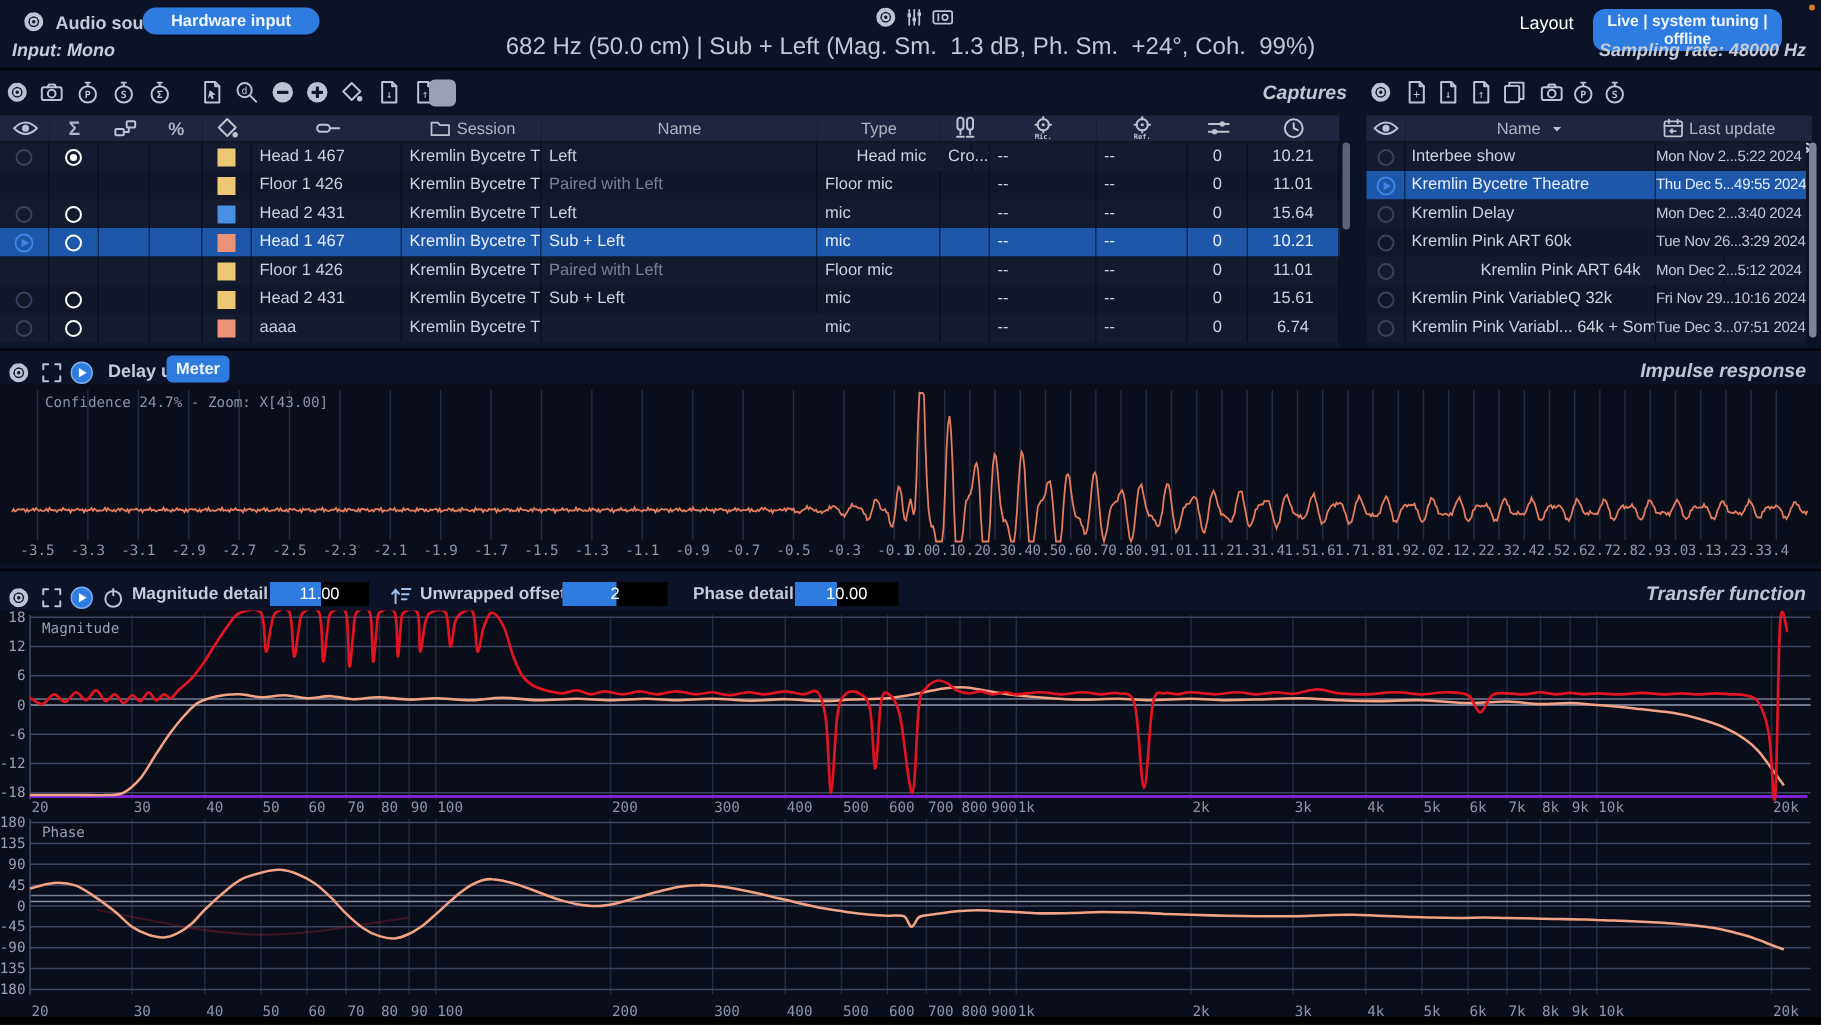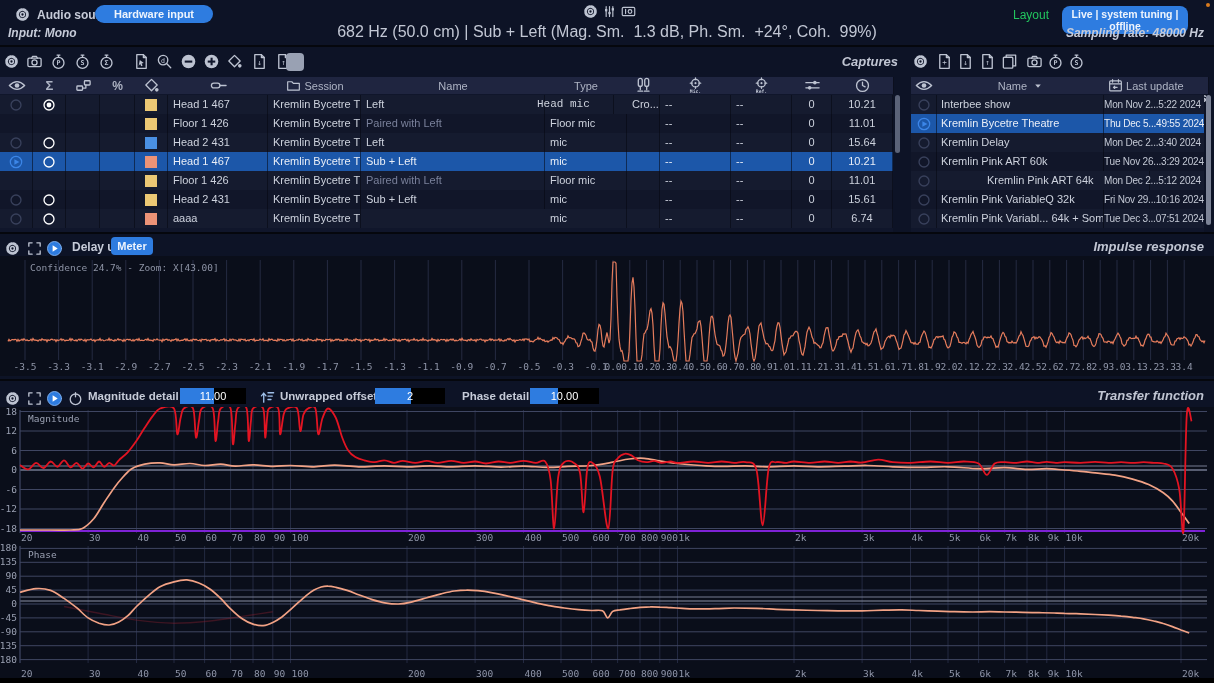--- a/index.html
+++ b/index.html
@@ -59,21 +59,21 @@
     <span class="abs icon" style="left:619px;top:2px;">
         <svg width="15" height="15" viewBox="0 0 18 18" fill="none" stroke="#bdc3d1" stroke-width="1.4" stroke-linecap="round" stroke-linejoin="round">
           <rect x="1.5" y="4" width="15" height="10" rx="1.5"></rect>
           <path d="M5.5,6.5 v5"></path>
           <circle cx="10.8" cy="9" r="2.2"></circle>
         </svg>
       </span>
 
     <div class="abs mono" style="left:0;top:23px;width:1214px;text-align:center;font-size:16px;color:#c2c7d4;white-space:pre;">682 Hz (50.0 cm) | Sub + Left (Mag. Sm.  1.3 dB, Ph. Sm.  +24°, Coh.  99%)</div>
 
-    <span class="abs" style="left:1013px;top:8px;font-size:12px;color:#22c55e;">Layout</span>
+    <span class="abs" style="left:1013px;top:8px;font-size:12px;color:#ffffff;">Layout</span>
     <div class="abs btn" style="left:1062px;top:6px;width:126px;height:28px;border-radius:8px;font-size:10.5px;">Live | system tuning | offline</div>
     <span class="abs lbl ital" style="right:10px;top:26px;">Sampling rate: 48000 Hz</span>
     <div class="abs" style="left:1206px;top:3px;width:4px;height:4px;border-radius:2px;background:#d97b1e;"></div>
   </div>
 
   <div class="abs" style="left:0;top:47px;width:908px;height:185px;">
     <div id="cap-tools" class="abs" style="left:0;top:0;width:908px;height:30px;">
         <span class="abs icon" style="left: 2px; top: 5px;">
           <svg width="17" height="17" viewBox="0 0 18 18" fill="none" stroke="#bdc3d1" stroke-width="1.4" stroke-linecap="round" stroke-linejoin="round">
             <circle cx="9" cy="9" r="5.2" stroke-width="3" stroke-dasharray="2.4 1.7"></circle>
@@ -273,21 +273,21 @@
           </svg>
         </div>
         <div class="cc" style="left: 66px; width: 34px;"></div>
         <div class="cc" style="left: 100px; width: 35px;"></div>
         <div class="cc" style="left: 135px; width: 33px;">
           <div style="position: absolute; left: 10px; top: 3.5px; width: 12px; height: 12px; background: rgb(236, 200, 116);"></div>
         </div>
         <div class="cc" style="left: 168px; width: 100px; padding: 0px 5px; color: rgb(205, 210, 221);">Head 1 467</div>
         <div class="cc" style="left: 268px; width: 93px; padding: 0px 5px; color: rgb(205, 210, 221);">Kremlin Bycetre Theatre</div>
         <div class="cc" style="left: 361px; width: 184px; padding: 0px 5px; color: rgb(205, 210, 221);">Left</div>
-        <div class="cc" style="left: 532px; width: 82px; padding: 0px 5px; color: rgb(205, 210, 221); font-family: Liberation Mono, monospace;">Head mic</div>
+        <div class="cc" style="left: 566px; width: 82px; padding: 0px 5px; color: rgb(205, 210, 221);">Head mic</div>
         <div class="cc" style="left: 627px; width: 33px; padding: 0px 5px; color: rgb(205, 210, 221);">Cro...ver</div>
         <div class="cc" style="left: 660px; width: 71px; padding: 0px 5px; color: rgb(205, 210, 221);">--</div>
         <div class="cc" style="left: 731px; width: 61px; padding: 0px 5px; color: rgb(205, 210, 221);">--</div>
         <div class="cc" style="left: 792px; width: 40px; padding: 0px 5px; text-align: center; color: rgb(205, 210, 221);">0</div>
         <div class="cc" style="left: 832px; width: 61px; padding: 0px 5px; text-align: center; color: rgb(205, 210, 221);">10.21</div>
       </div>
       <div class="crow" style="left: 0px; top: 114px; width: 893px; background: rgb(17, 22, 41);">
         <div class="cc" style="left: 0px; width: 33px; display: flex; align-items: center; justify-content: center;"></div>
         <div class="cc" style="left: 33px; width: 33px; display: flex; align-items: center; justify-content: center;"></div>
         <div class="cc" style="left: 66px; width: 34px;"></div>

